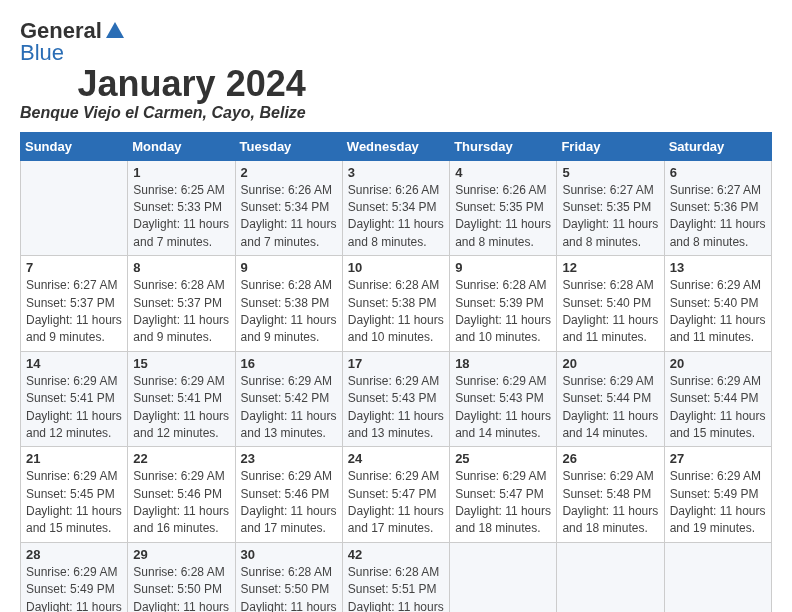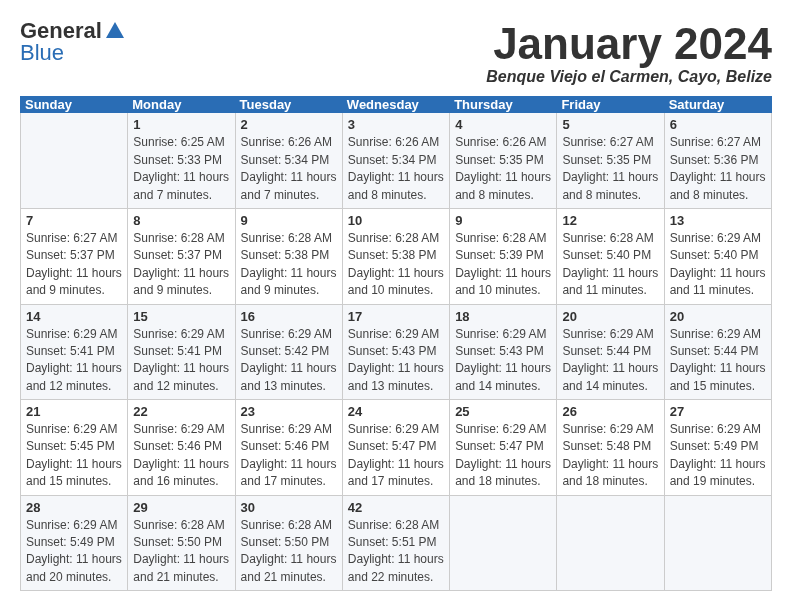--- a/index.html
+++ b/index.html
@@ -8,20 +8,21 @@
       background: #fff;
       width: 792px;
       min-height: 612px;
       padding: 20px;
     }
     .header {
       display: flex;
       justify-content: space-between;
       align-items: flex-start;
       margin-bottom: 10px;
+      flex-direction: column;
     }
     .logo {
       display: flex;
       flex-direction: column;
       align-items: flex-start;
     }
     .logo-general {
       font-size: 22px;
       font-weight: bold;
       color: #333;
@@ -30,40 +31,40 @@
     .logo-blue {
       font-size: 22px;
       font-weight: normal;
       color: #2a6db5;
       line-height: 1;
     }
     .title-block {
       text-align: right;
     }
     .month-title {
-      font-size: 44px;
+      font-size: 36px;
       font-weight: bold;
       color: #333;
       line-height: 1.1;
     }
     .location-title {
       font-size: 16px;
       color: #333;
       font-weight: bold;
       font-style: italic;
     }
     table {
       width: 100%;
       border-collapse: collapse;
       font-size: 11px;
     }
     thead tr th {
       background-color: #2a6db5;
       color: #fff;
-      padding: 0 4px;
+      padding: 6px 4px;
       text-align: left;
       font-size: 13px;
       font-weight: bold;
       border: 1px solid #2a6db5;
     }
     tbody tr td {
       border: 1px solid #ccc;
       padding: 4px 5px;
       vertical-align: top;
       min-height: 80px;

